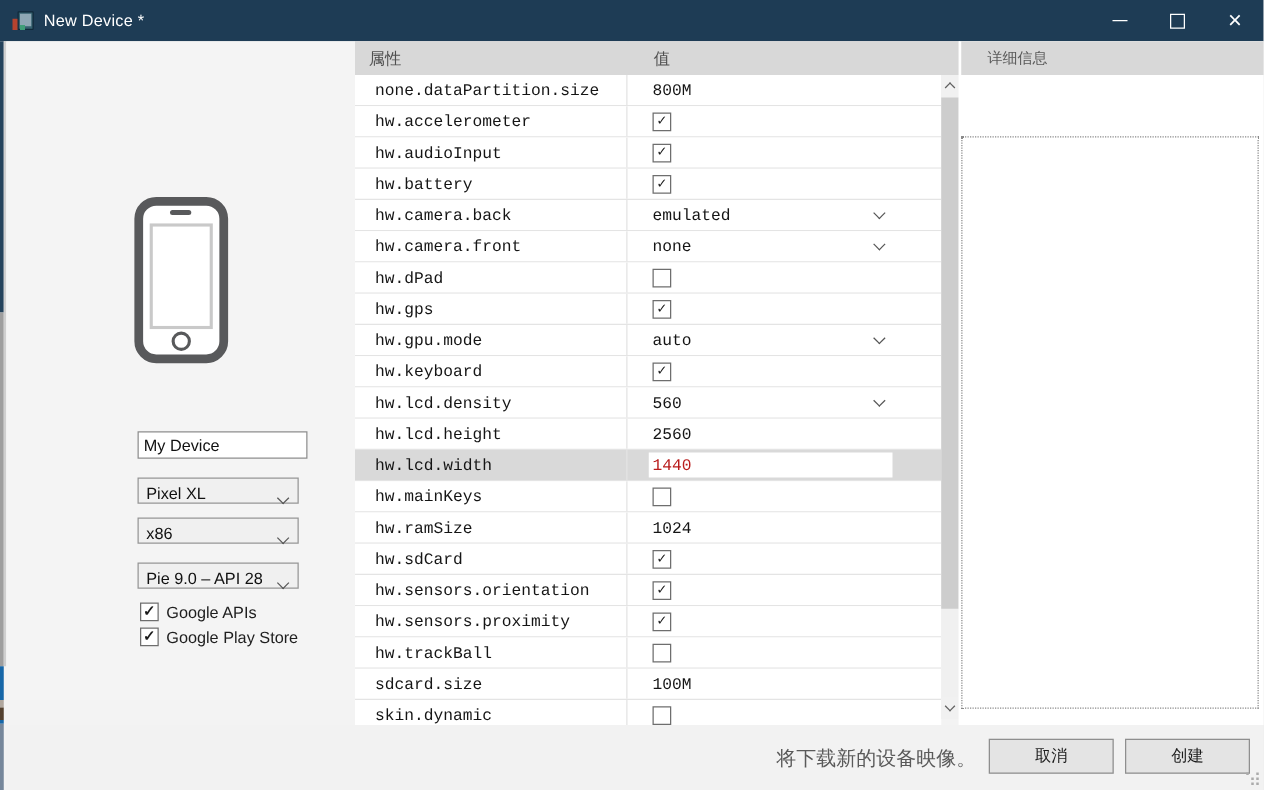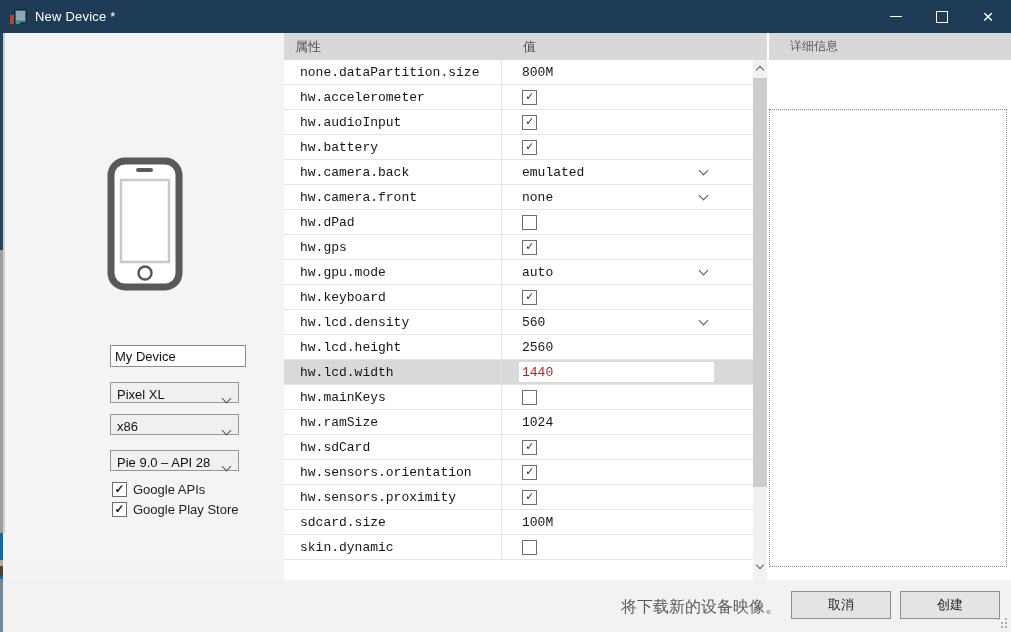--- a/index.html
+++ b/index.html
@@ -288,20 +288,26 @@
           <span class="cb">✓</span>
         </div>
       </div>
       <div class="trow">
         <div class="cell pcell">hw.sensors.proximity</div>
         <div class="cell vcell">
           <span class="cb">✓</span>
         </div>
       </div>
       <div class="trow">
+        <div class="cell pcell">hw.trackBall</div>
+        <div class="cell vcell">
+          <span class="cb"></span>
+        </div>
+      </div>
+      <div class="trow">
         <div class="cell pcell">sdcard.size</div>
         <div class="cell vcell">100M</div>
       </div>
       <div class="trow">
         <div class="cell pcell">skin.dynamic</div>
         <div class="cell vcell">
           <span class="cb"></span>
         </div>
       </div>
     </div>

